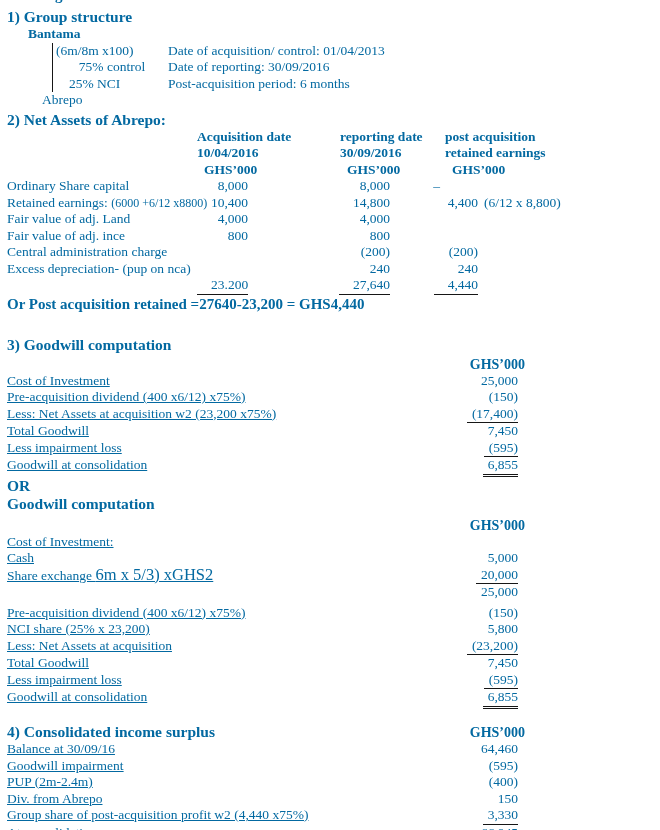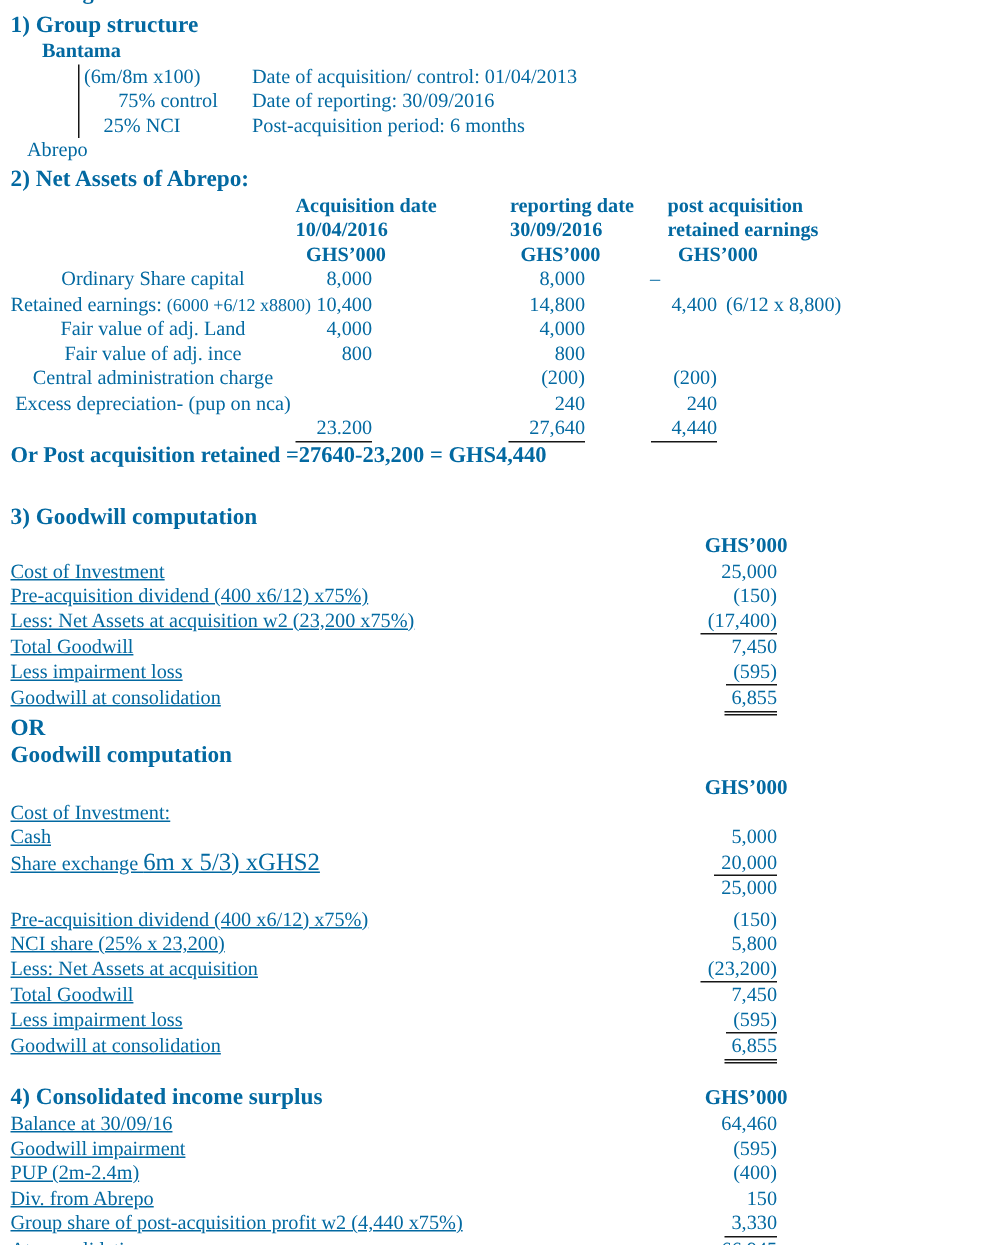--- a/index.html
+++ b/index.html
@@ -18,27 +18,27 @@
   .h1{margin-top:2px;}
 
   
   .grp-parent{margin-left:21px;font-weight:bold;}
   .grp-mid{margin-left:45px;display:flex;}
   .grp-tree{border-left:1.5px solid #161616;width:112px;}
   .grp-tree .t0{padding-left:3px;}
   .grp-tree .t1{padding-left:6px;text-align:center;}
   .grp-tree .t2{padding-left:16px;}
   .grp-details{margin-left:3px;}
-  .grp-child{margin-left:11px;}
+  .grp-child{margin-left:35px;}
 
   
   .s2head{display:grid;grid-template-columns:190px 143px 105px 1fr;font-weight:bold;}
   .s2head .l3{padding-left:7px;}
   .s2row{display:grid;grid-template-columns:190px 53px 142px 88px 1fr;}
-  .s2row .lab{white-space:nowrap;overflow:visible;text-align:center;}
+  .s2row .lab{white-space:nowrap;overflow:visible;}
   .s2row .val{text-align:right;padding-right:2px;white-space:nowrap;}
   .s2row .note{padding-left:4px;white-space:nowrap;}
   .lab-small{font-size:12px;}
   .dash-cell{padding-right:40px !important;}
   .tot{display:inline-block;border-bottom:1.5px solid #161616;padding-left:14px;}
   .orline{font-weight:bold;font-size:15px;line-height:19px;}
 
   
   .stmt{width:520px;}
   .srow{display:grid;grid-template-columns:1fr 110px;}

